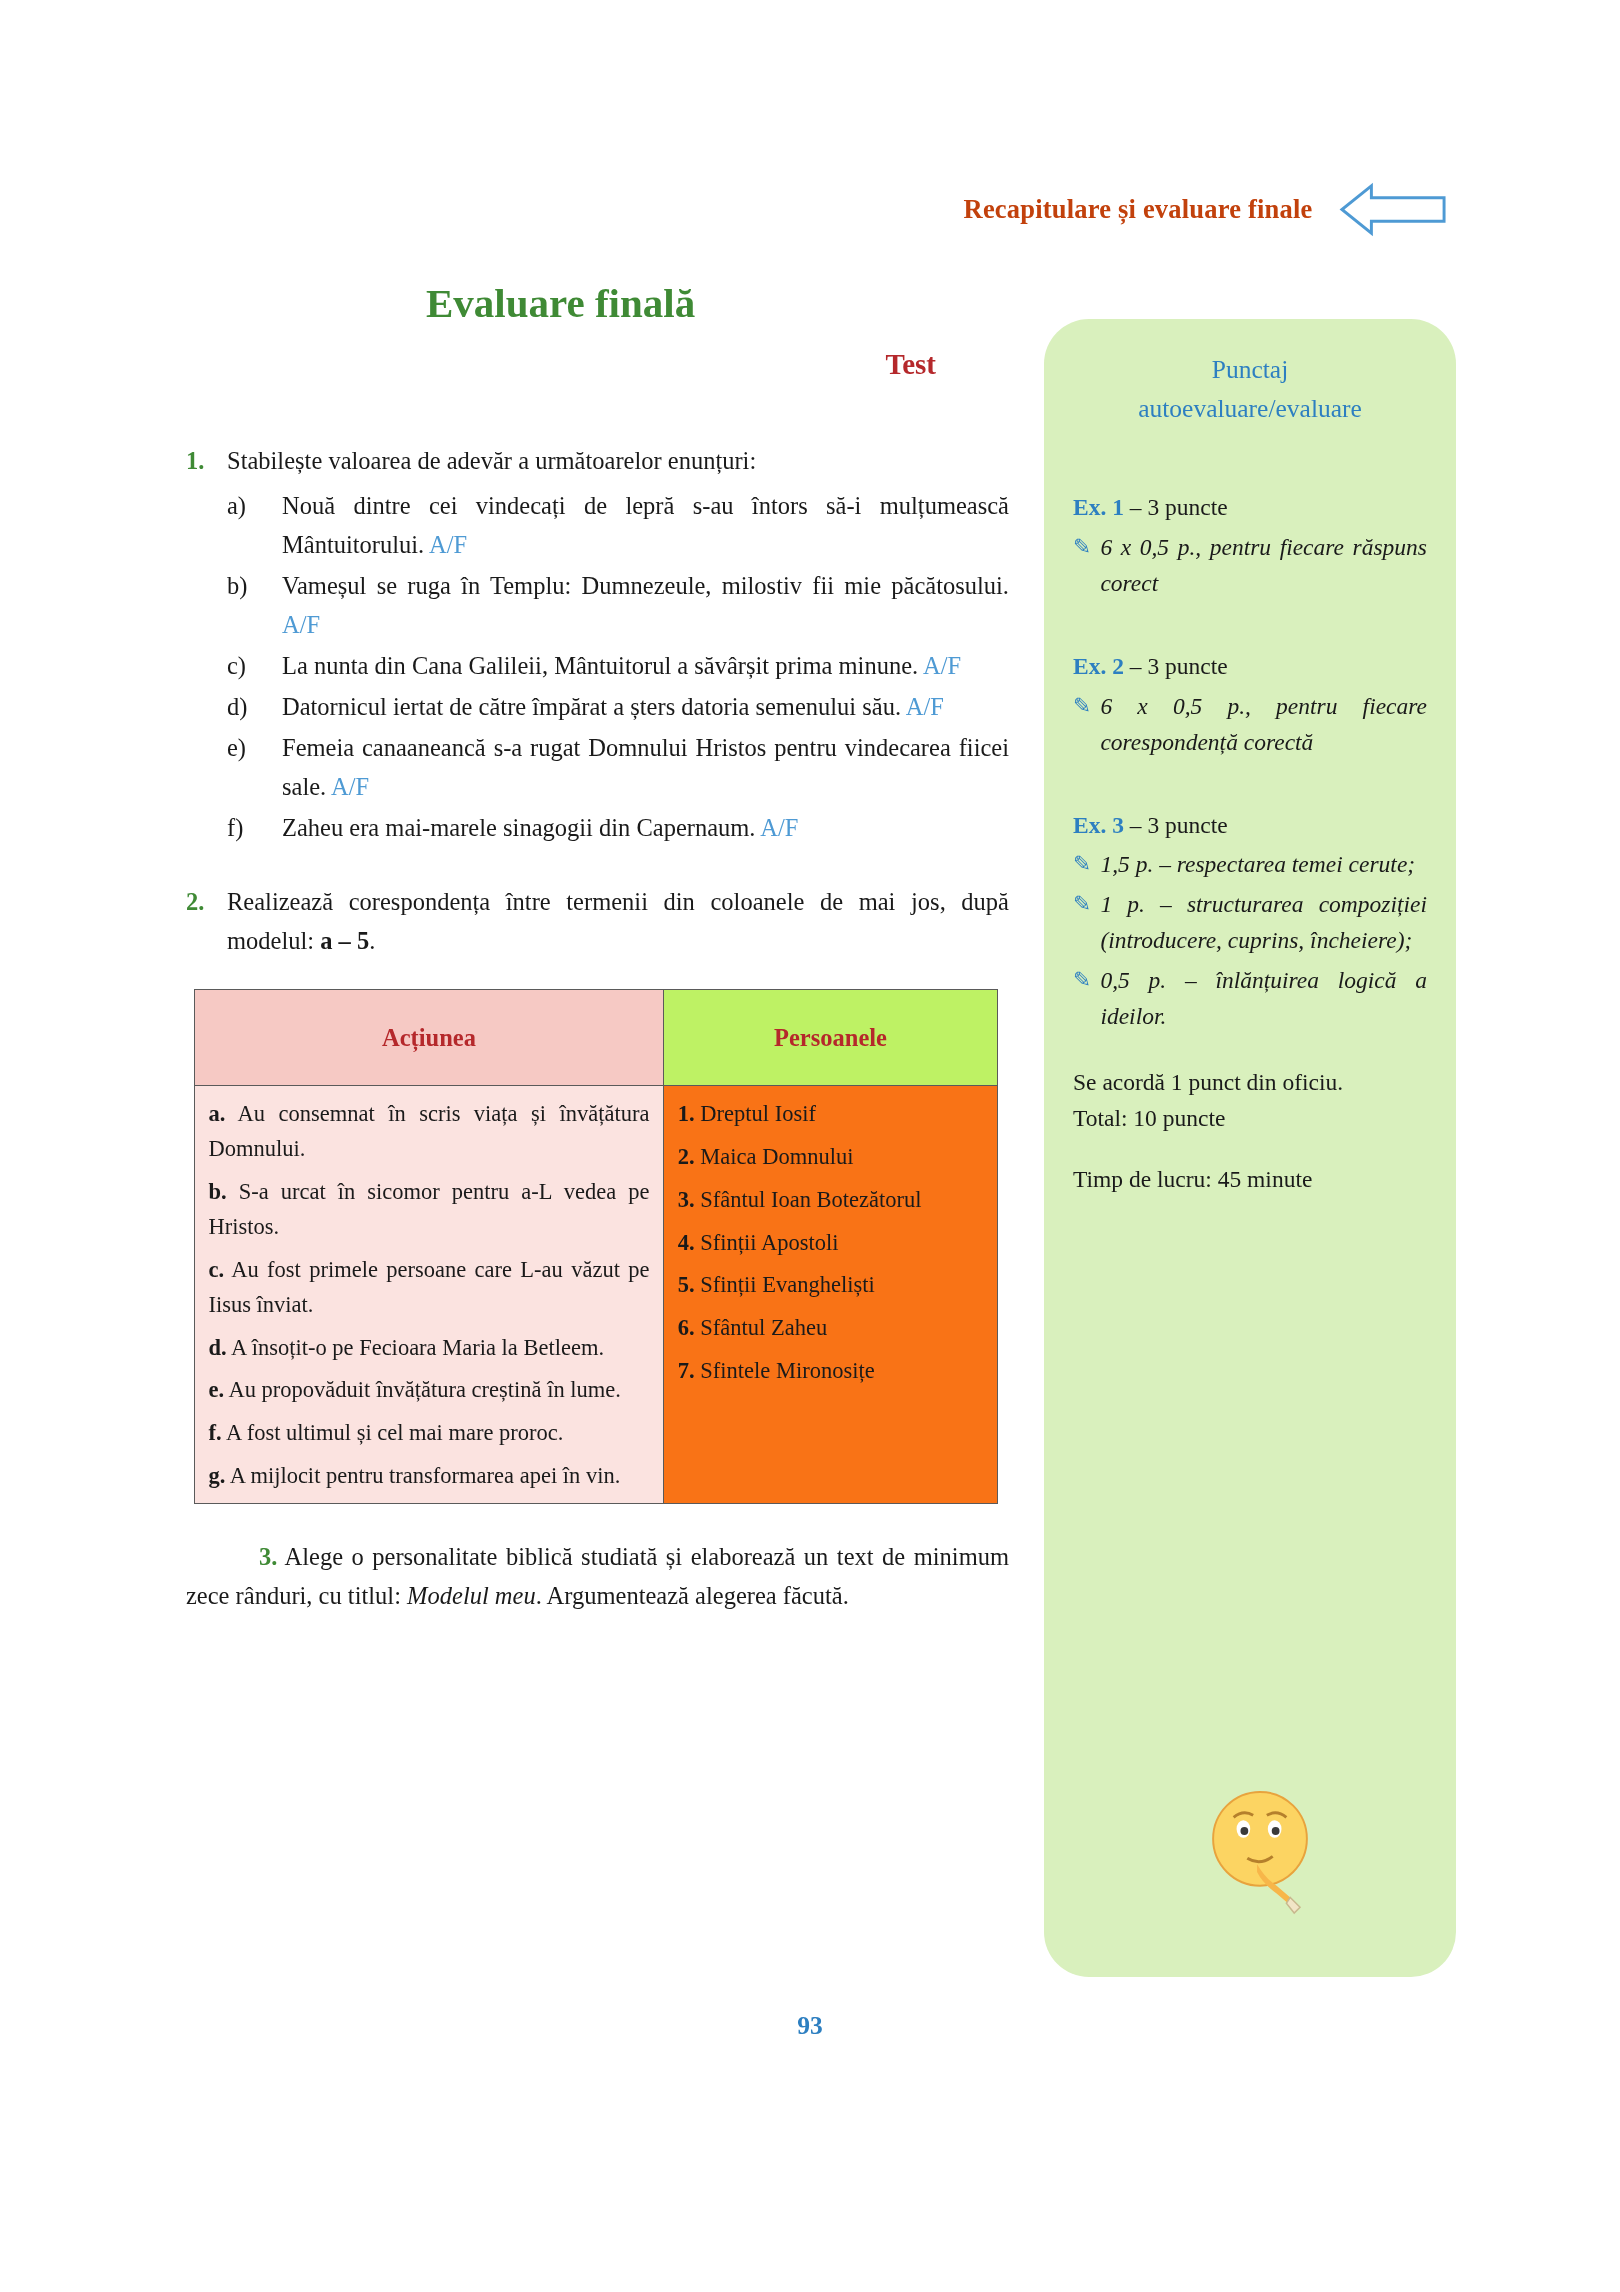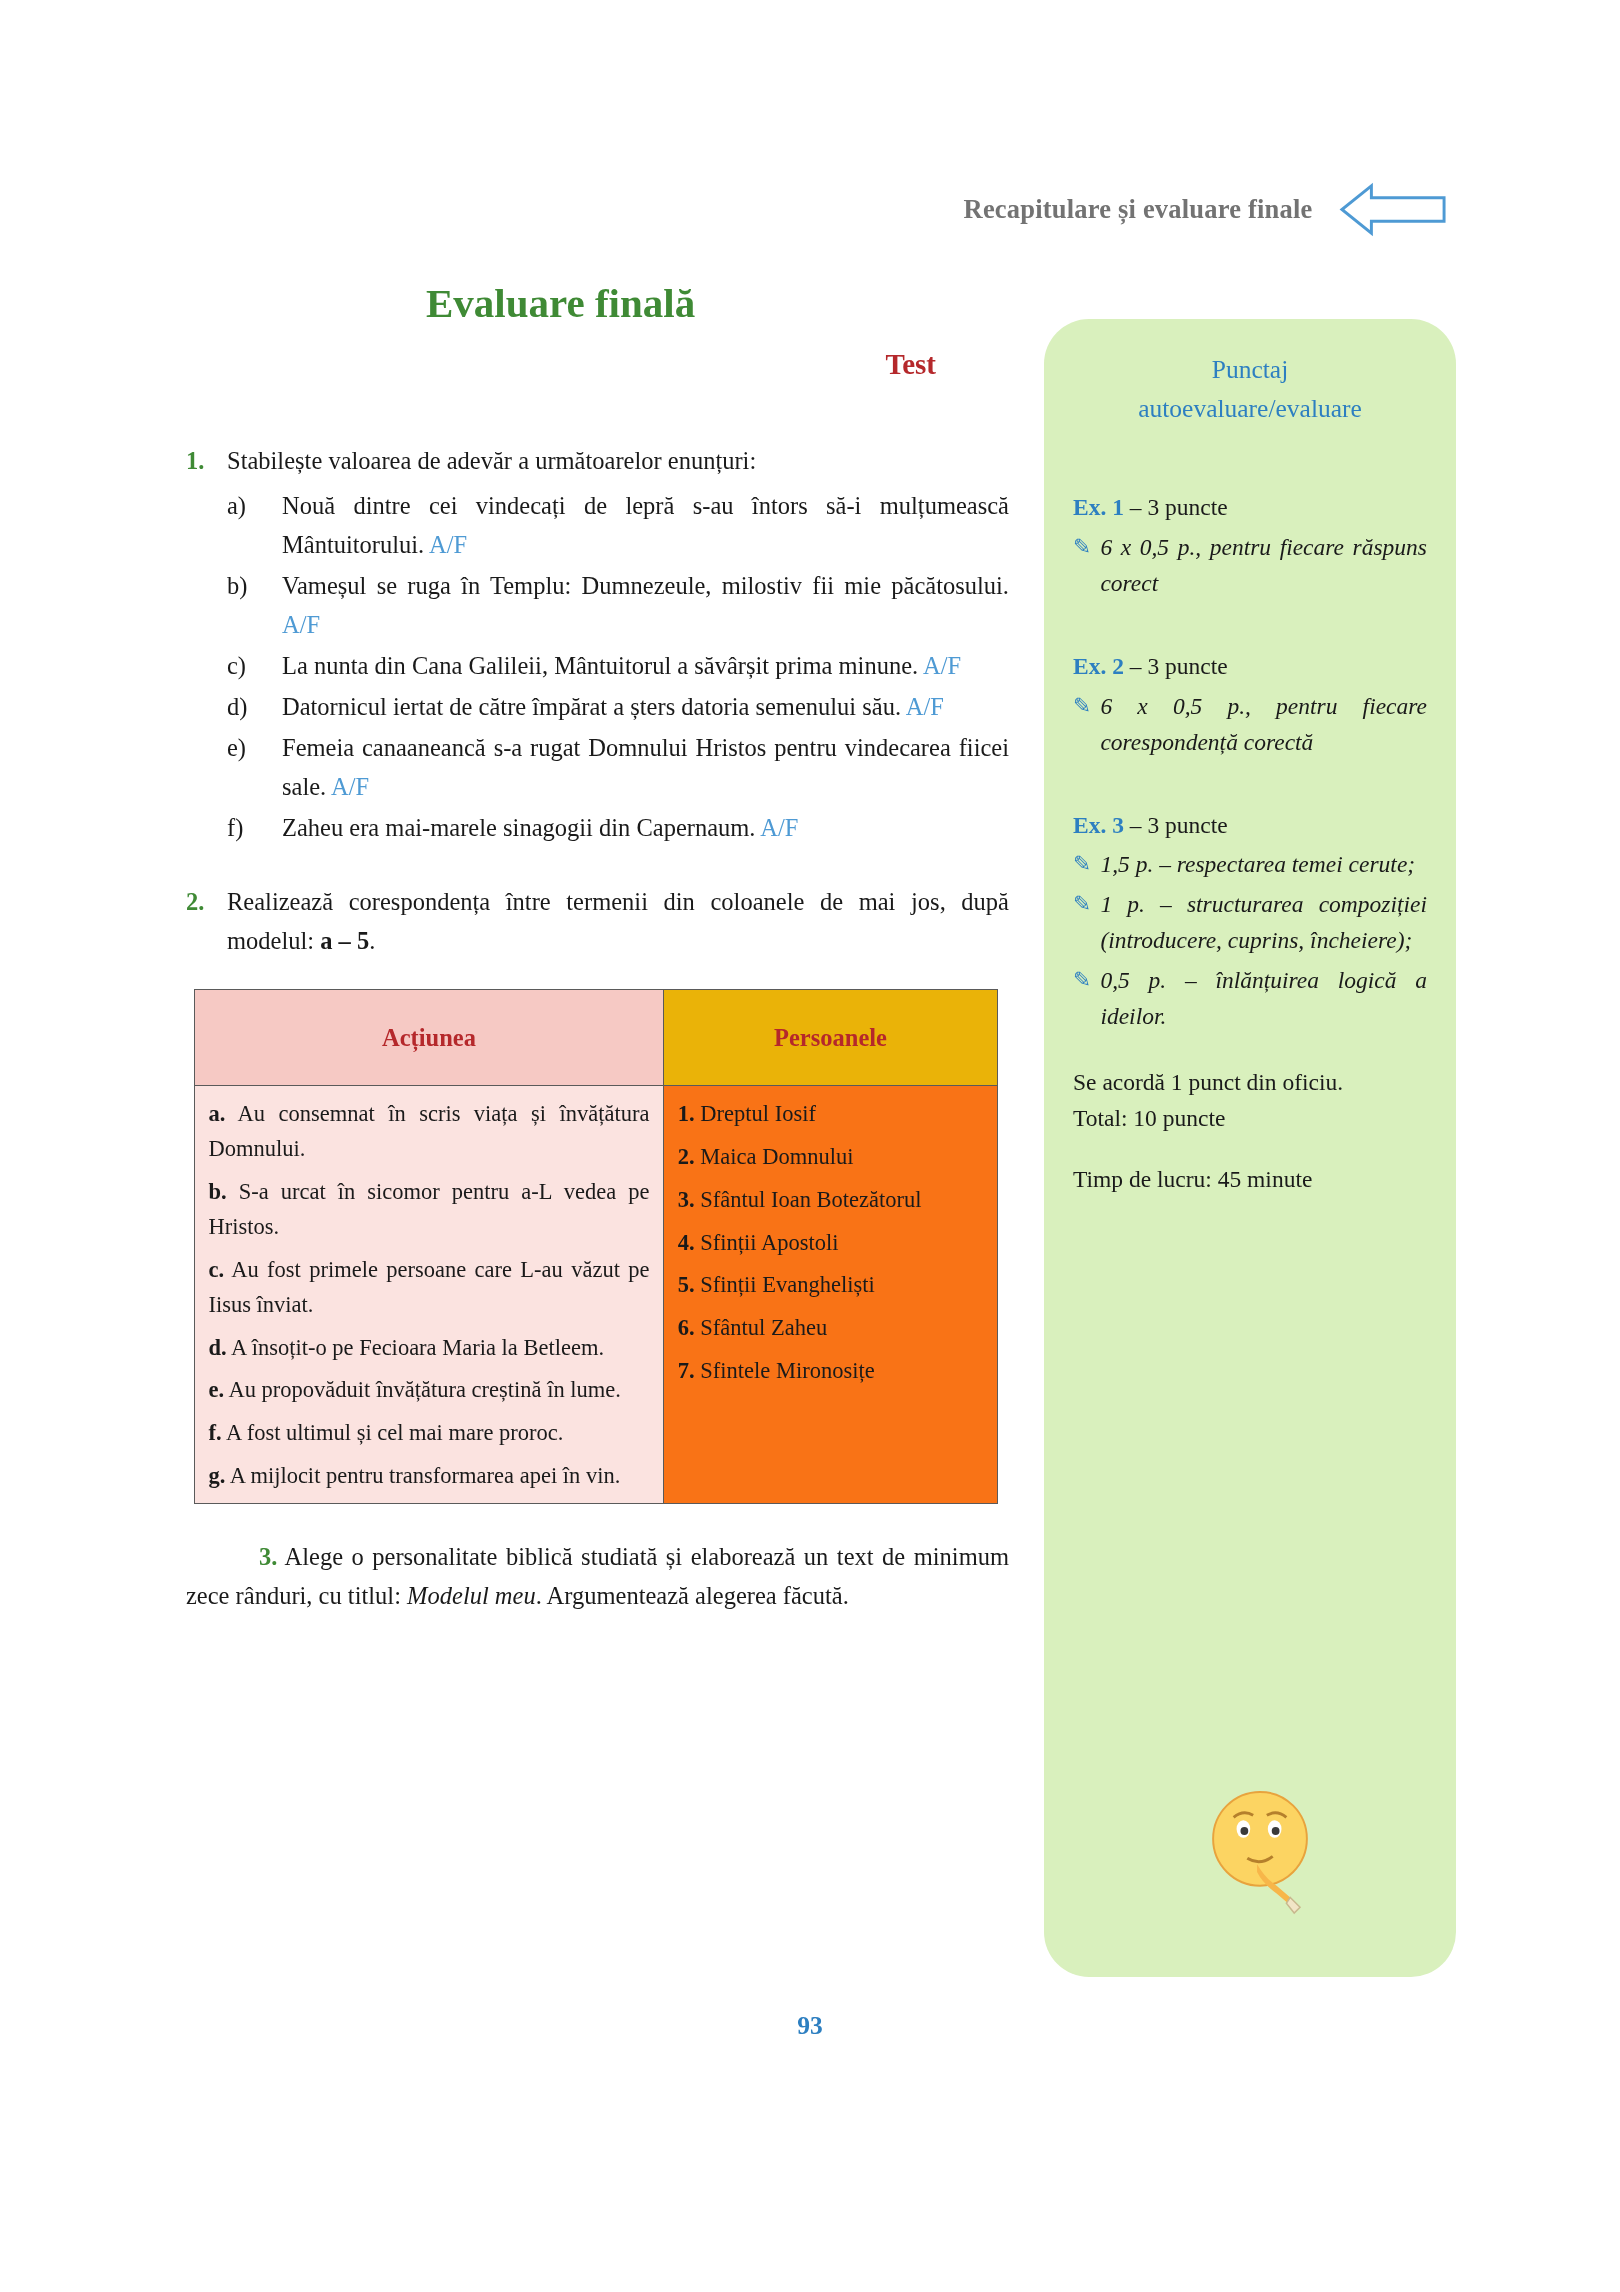--- a/index.html
+++ b/index.html
@@ -29,21 +29,21 @@
     top: 182px;
     right: 172px;
     display: flex;
     align-items: center;
     gap: 25.5px;
   }
   .header-title {
     font-family: "Liberation Serif", serif;
     font-weight: bold;
     font-size: 26.5px;
-    color: #737373;
+    color: #c2410c;
     letter-spacing: 0.2px;
     white-space: nowrap;
   }
   .arrow-icon {
     width: 110px;
     height: 55px;
     display: block;
   }
 
   
@@ -154,21 +154,21 @@
     color: #b5282b;
     font-size: 24.5px;
     height: 76px;
     vertical-align: middle;
   }
   .th-actiunea {
     background: #f6c9c4;
     width: 441px;
   }
   .th-persoanele {
-    background: #eab308;
+    background: #bef264;
   }
   .td-actiunea {
     background: #fbe3e0;
     text-align: justify;
     text-justify: inter-word;
   }
   .td-persoanele {
     background: #f97316;
   }
   .td-actiunea p, .td-persoanele p {

